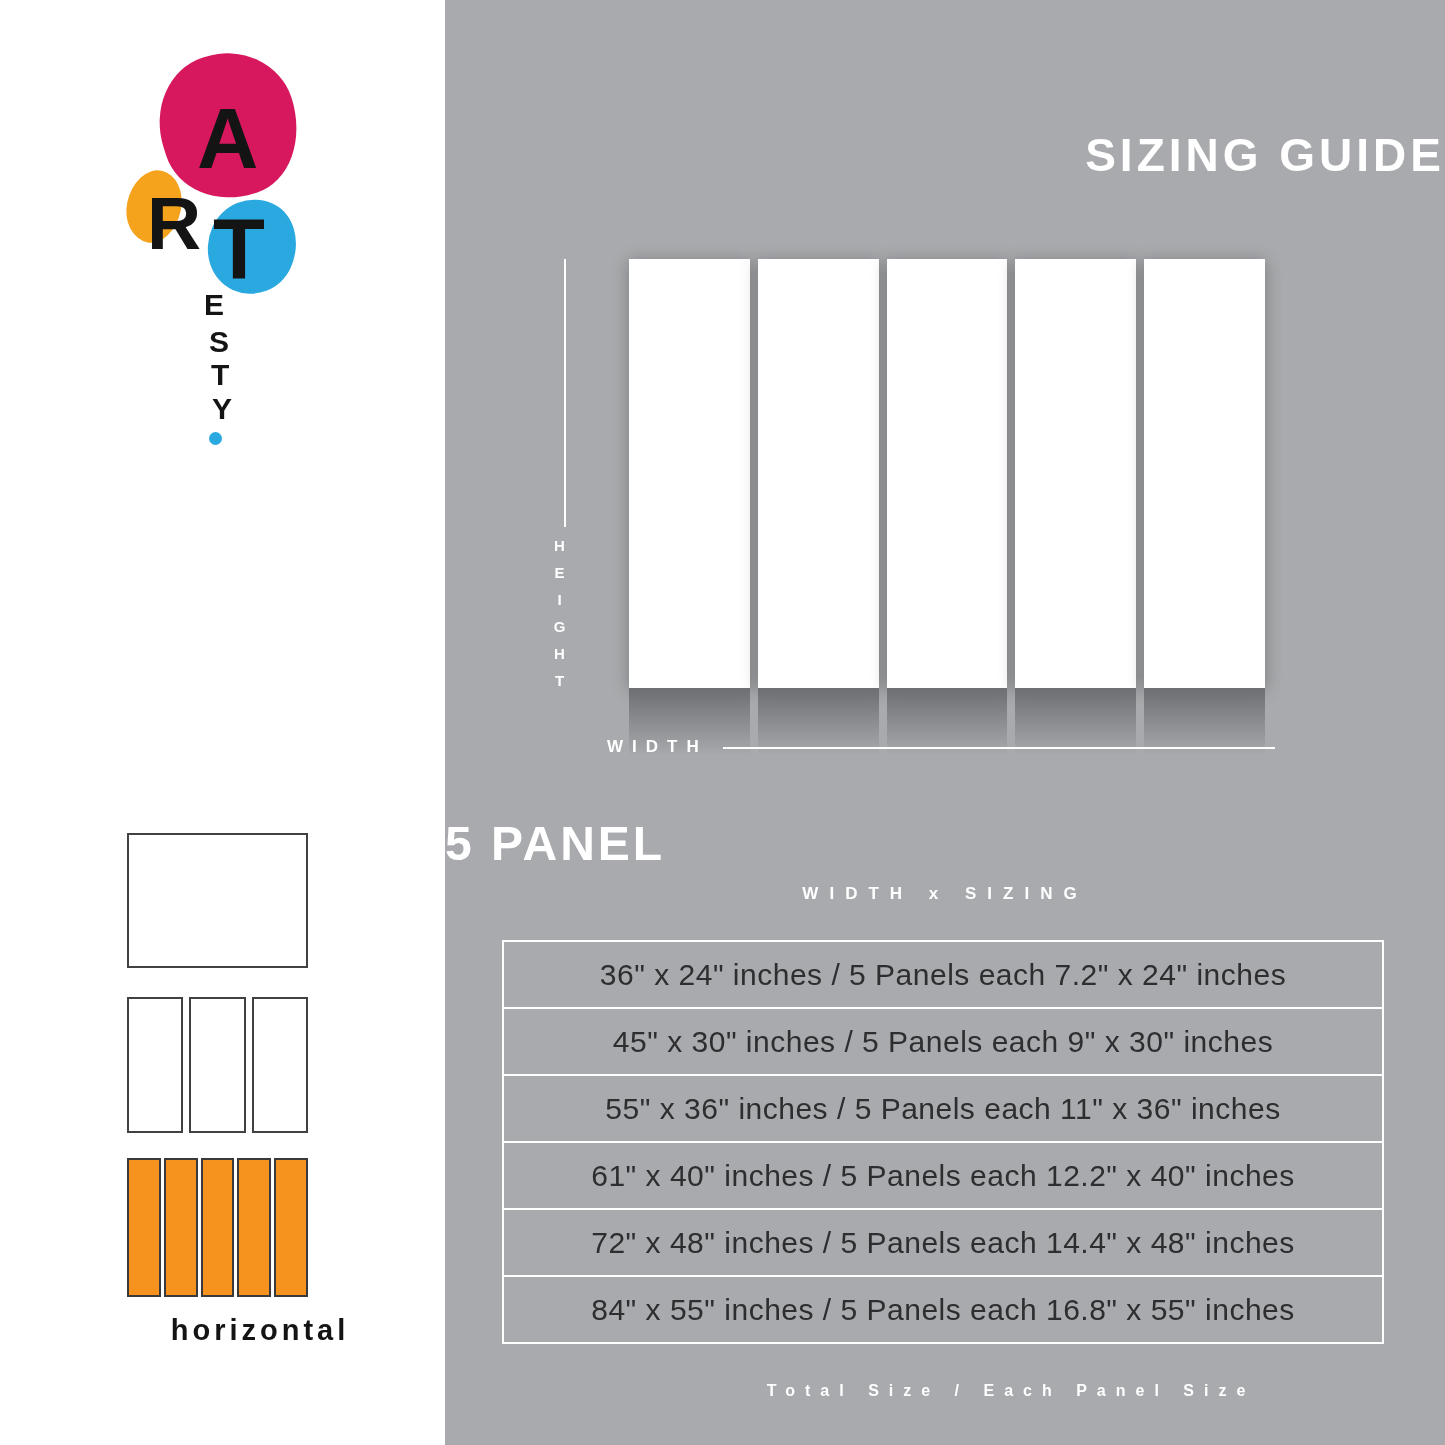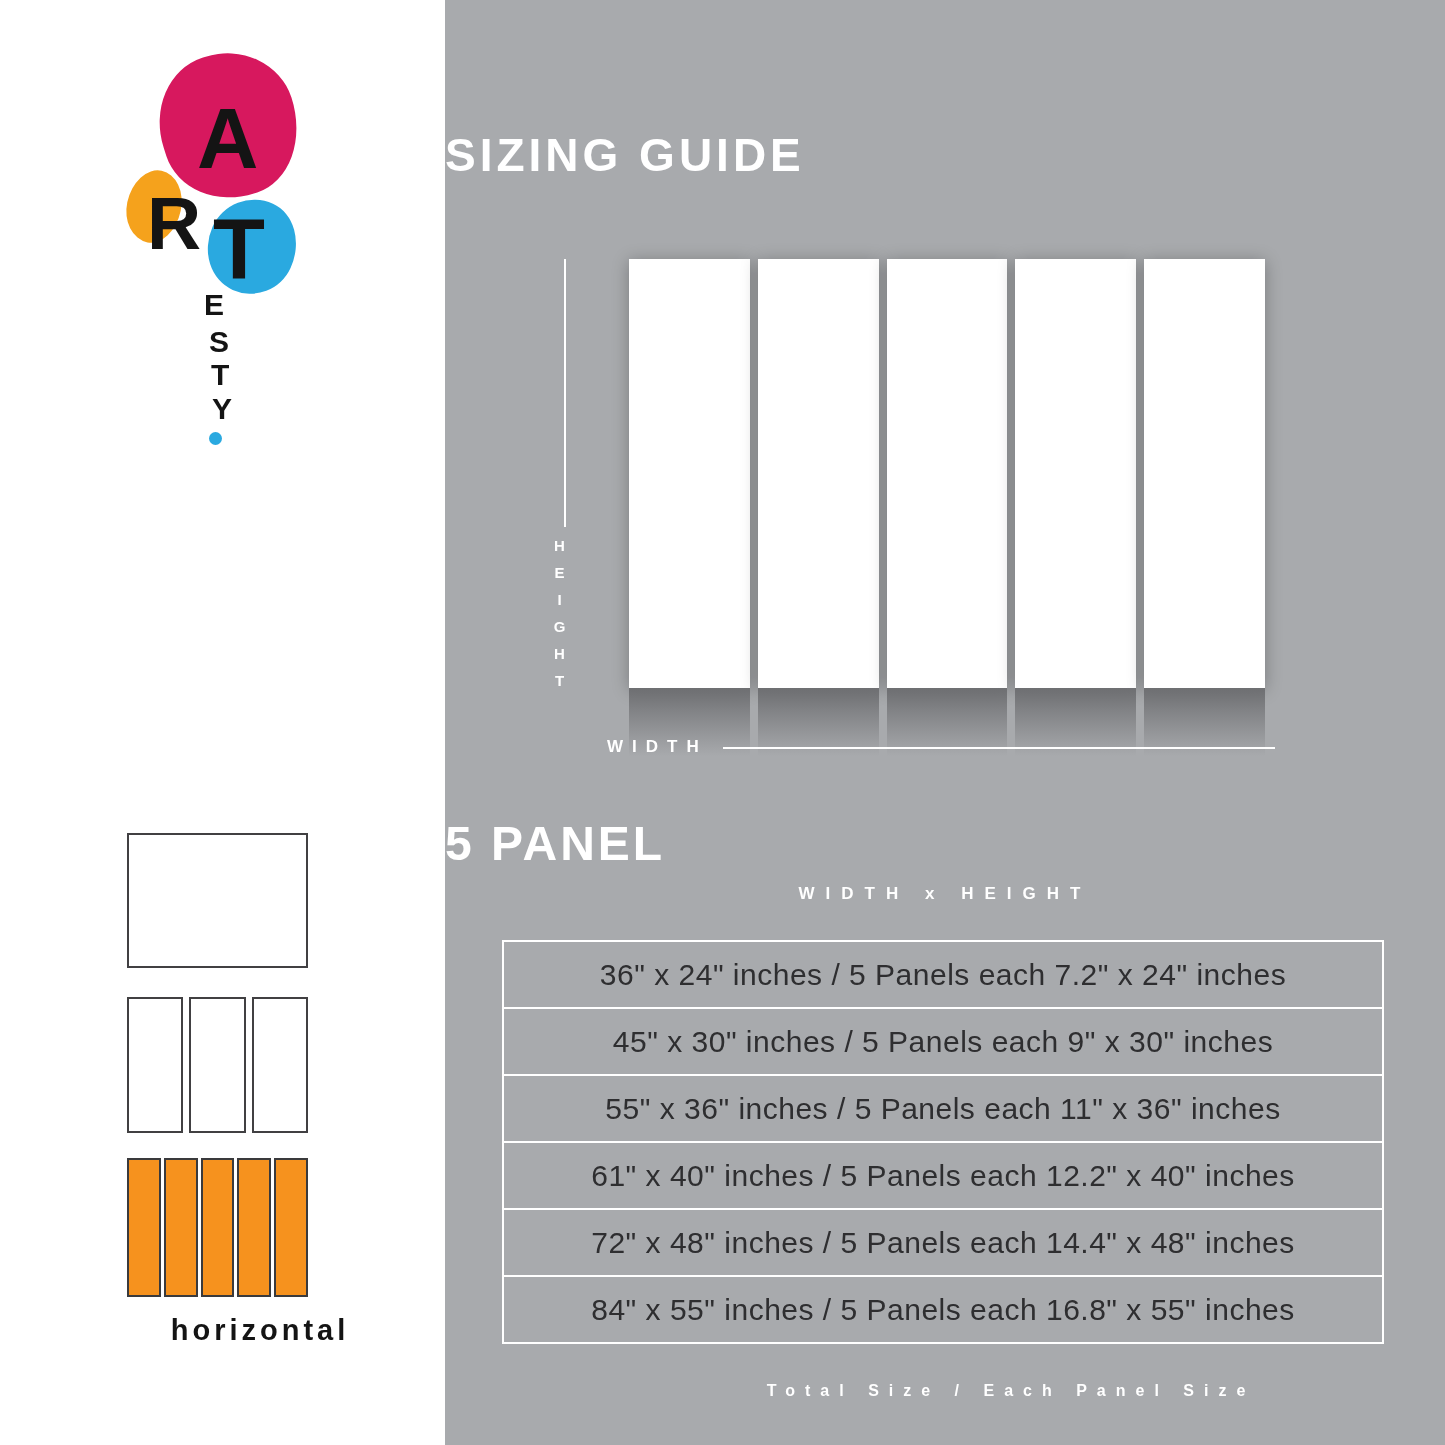--- a/index.html
+++ b/index.html
@@ -3,21 +3,21 @@
 <meta charset="utf-8">
 <style>
   html,body{margin:0;padding:0;background:#ffffff;}
   .canvas{
     position:relative;width:1445px;height:1445px;overflow:hidden;
     background:#ffffff;font-family:"Liberation Sans",sans-serif;
   }
   
   .gray-area{position:absolute;left:445px;top:0;width:1000px;height:1445px;background:#a8aaad;}
   .guide-title{
-    position:absolute;left:445px;top:128px;width:1000px;text-align:left;
+    position:absolute;left:445px;top:128px;width:1000px;text-align:right;
     color:#ffffff;font-size:46px;font-weight:800;letter-spacing:4px;
   }
   
   .vline{position:absolute;left:564px;top:259px;width:2px;height:268px;background:#ffffff;}
   .height-label{
     position:absolute;left:551px;top:537px;
     writing-mode:vertical-rl;text-orientation:upright;
     color:#ffffff;font-size:15px;font-weight:800;letter-spacing:10px;
   }
   .panel-row{
@@ -127,21 +127,21 @@
     <div class="refl-col"></div>
     <div class="refl-col"></div>
     <div class="refl-col"></div>
     <div class="refl-col"></div>
   </div>
 
   <div class="width-label">WIDTH</div>
   <div class="hline"></div>
 
   <div class="panel-heading">5 PANEL</div>
-  <div class="dimension-order">WIDTH x HEIGHT</div>
+  <div class="dimension-order">WIDTH x SIZING</div>
 
   <div class="size-table">
     <div class="size-row">36" x 24" inches / 5 Panels each 7.2" x 24" inches</div>
     <div class="size-row">45" x 30" inches / 5 Panels each 9" x 30" inches</div>
     <div class="size-row">55" x 36" inches / 5 Panels each 11" x 36" inches</div>
     <div class="size-row">61" x 40" inches / 5 Panels each 12.2" x 40" inches</div>
     <div class="size-row">72" x 48" inches / 5 Panels each 14.4" x 48" inches</div>
     <div class="size-row">84" x 55" inches / 5 Panels each 16.8" x 55" inches</div>
   </div>
 

